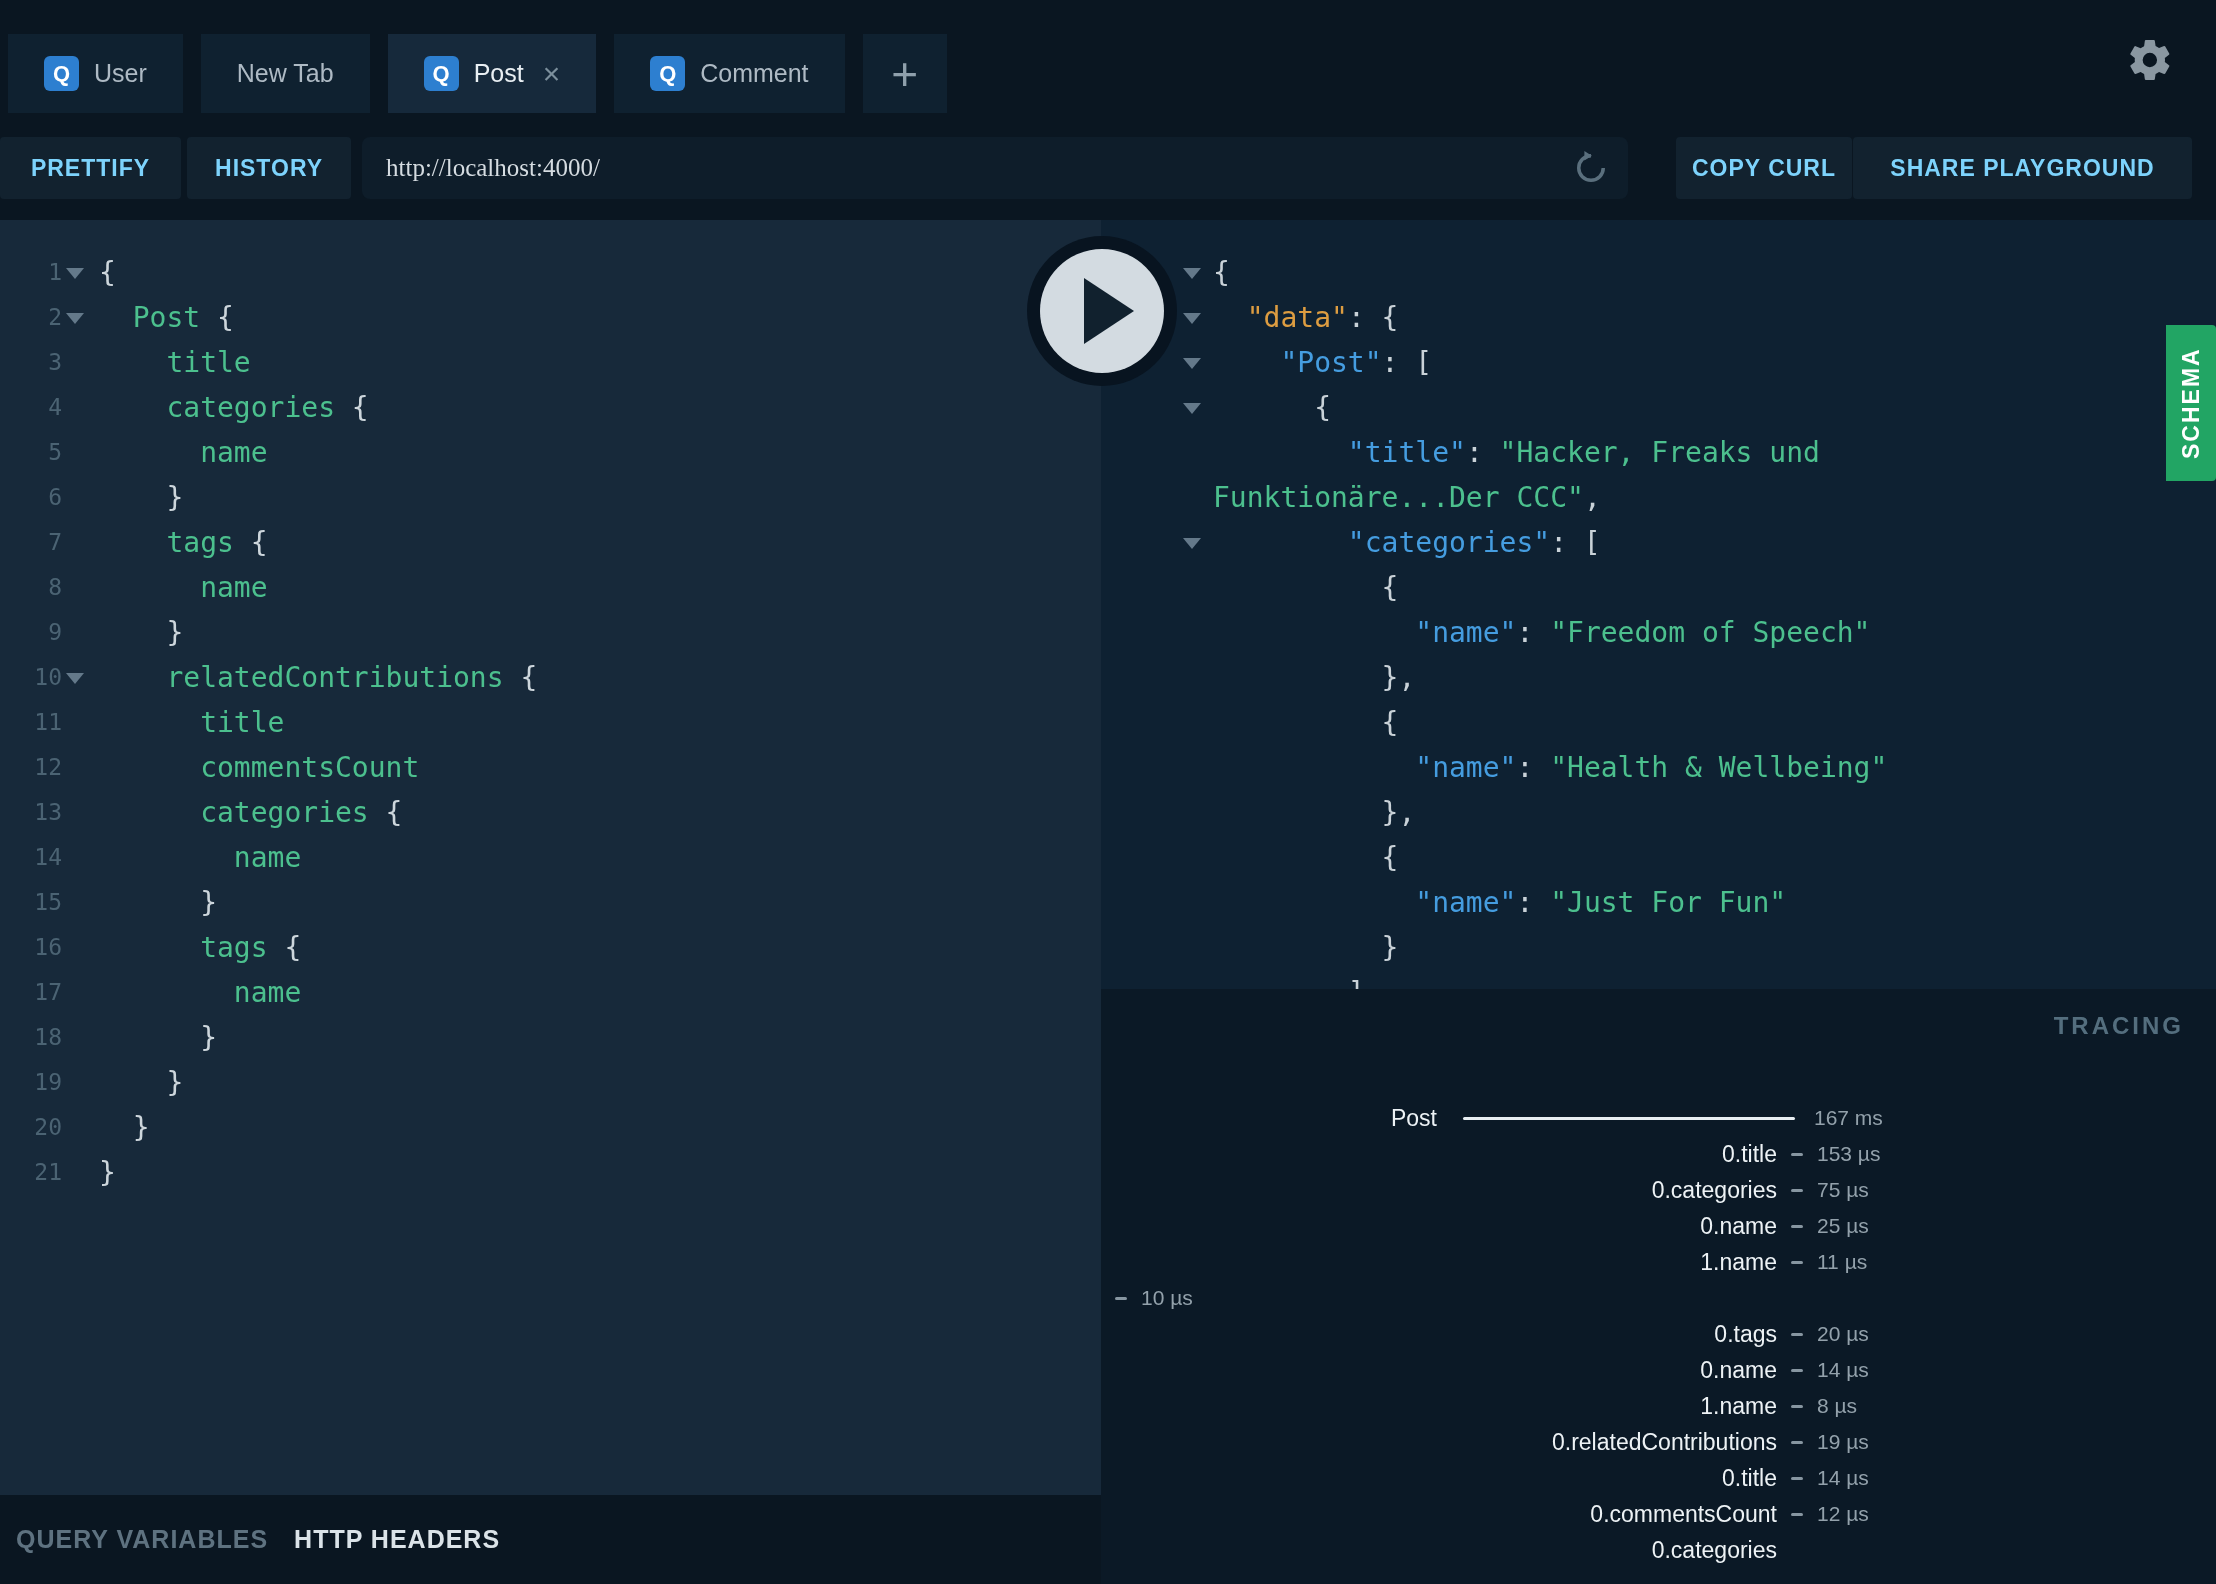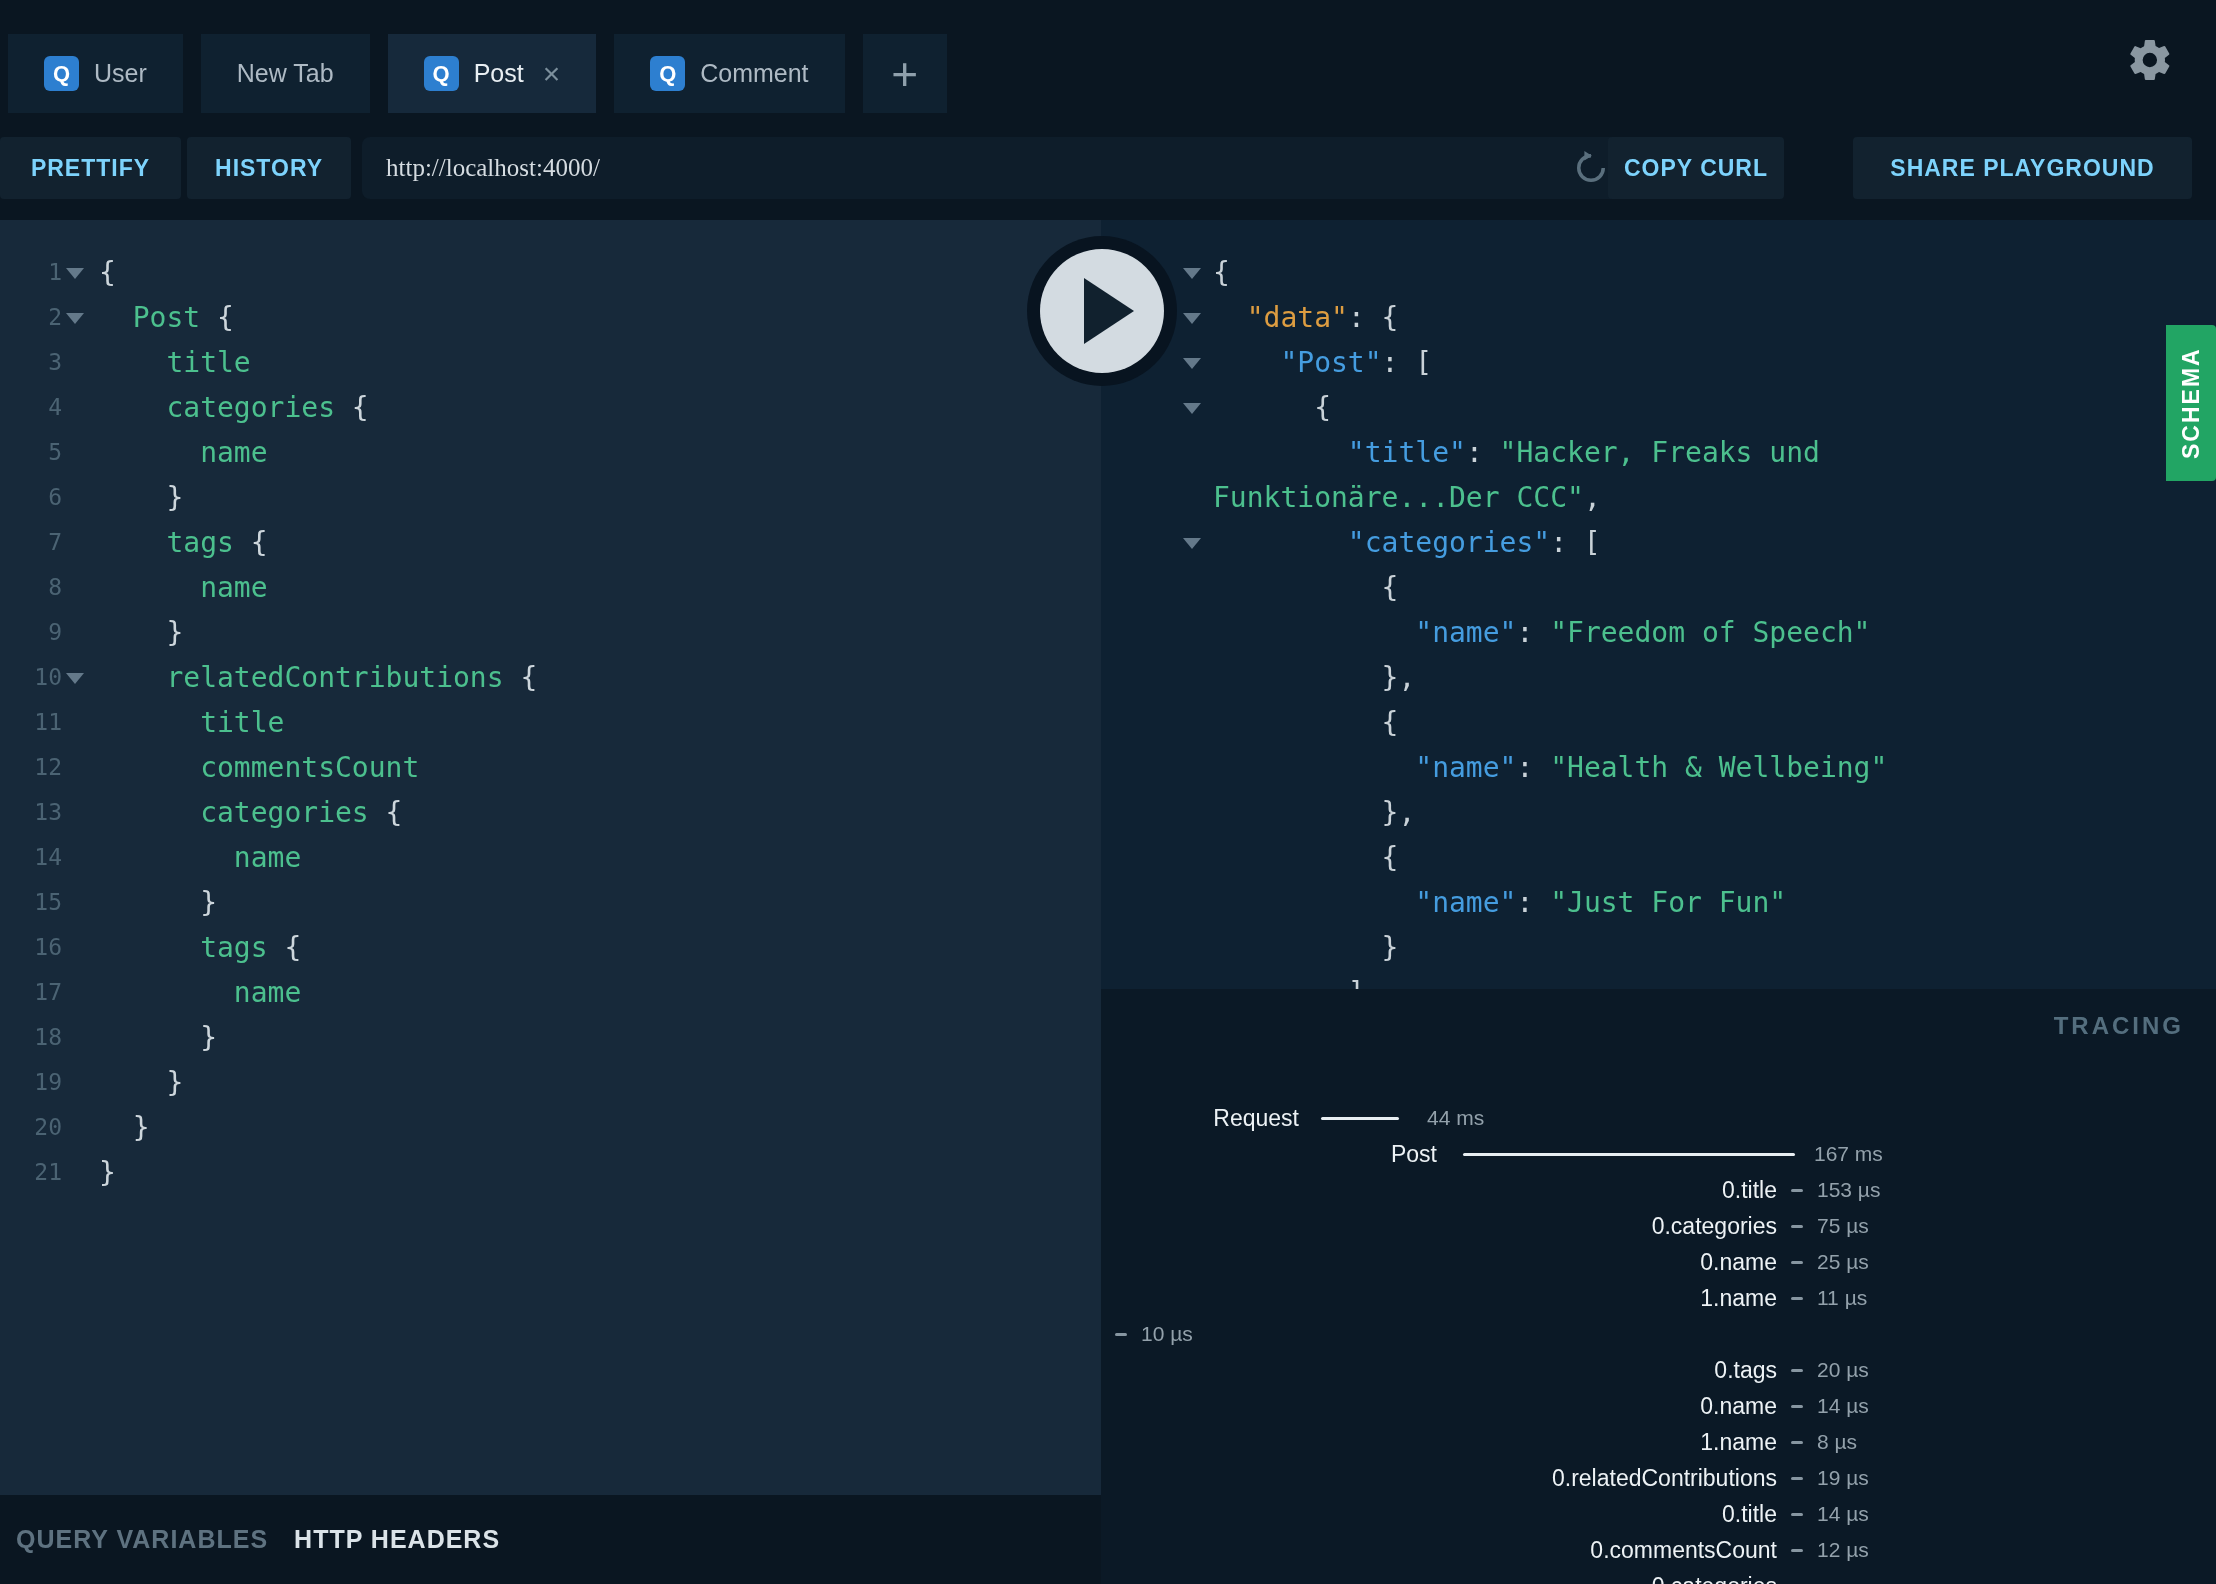--- a/index.html
+++ b/index.html
@@ -20,21 +20,21 @@
              display:flex; align-items:center; justify-content:center; }
   .gear { position:absolute; right:42px; top:36px; width:48px; height:48px; color:#8a97a1; }
 
   
   .toolbar { position:absolute; left:0; top:137px; width:2216px; height:62px; }
   .tb-btn { position:absolute; top:0; height:62px; background:#12222f; color:#7dd3fc; font-size:23px;
             font-weight:600; letter-spacing:1px; border:none; border-radius:4px;
             display:flex; align-items:center; justify-content:center; cursor:pointer; }
   .btn-prettify { left:0; width:181px; }
   .btn-history  { left:187px; width:164px; }
-  .btn-copycurl { left:1608px; width:176px; }
+  .btn-copycurl { left:1676px; width:176px; }
   .btn-share    { left:1853px; width:339px; }
   .url-wrap { position:absolute; left:362px; top:0; width:1266px; height:62px; }
   .url-input { width:100%; height:100%; background:#0e1d2a; border:none; border-radius:8px; outline:none;
                color:#d5dce1; font-size:25px; padding:0 70px 0 24px; font-family:Liberation Serif, serif; }
   .reload-icon { position:absolute; right:16px; top:10px; width:42px; height:42px; }
 
   
   .editor-pane { position:absolute; left:0; top:220px; width:1101px; height:1275px; background:#17293a;
                  overflow:hidden; padding-top:30px; }
   .resp-pane { position:absolute; left:1101px; top:220px; width:1115px; height:769px; background:#0e2132;
@@ -307,25 +307,20 @@
     <div class="play-btn">
       <div class="play-tri"></div>
     </div>
   </div>
 
   <div class="schema-tab">SCHEMA</div>
 
   <div class="tracing">
     <div class="tracing-title">TRACING</div>
     <div class="trace-rows">
-        <div class="t-row request">
-          <span class="t-lbl">Request</span>
-          <span class="t-bar"></span>
-          <span class="t-val">44 ms</span>
-        </div>
         <div class="t-row post">
           <span class="t-lbl">Post</span>
           <span class="t-bar"></span>
           <span class="t-val">167 ms</span>
         </div>
         <div class="t-row field">
           <span class="t-lbl">0.title</span>
           <span class="t-dash"></span>
           <span class="t-val">153 µs</span>
         </div>

